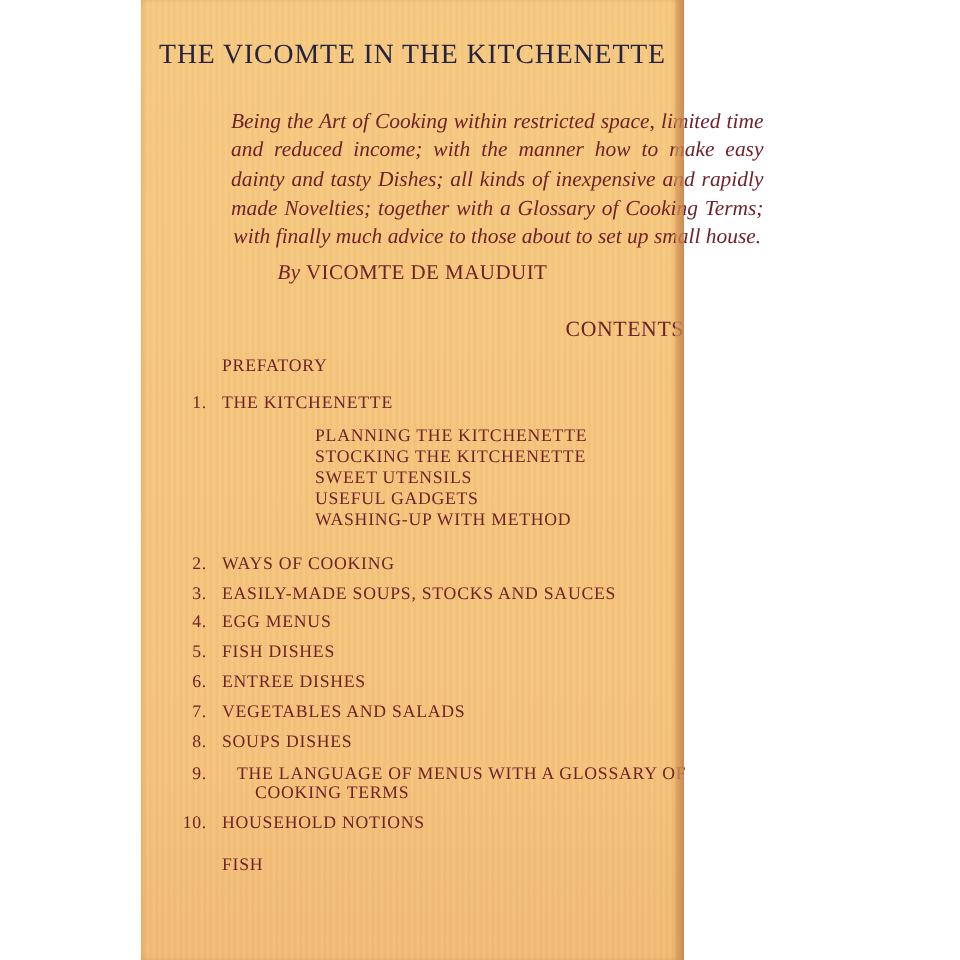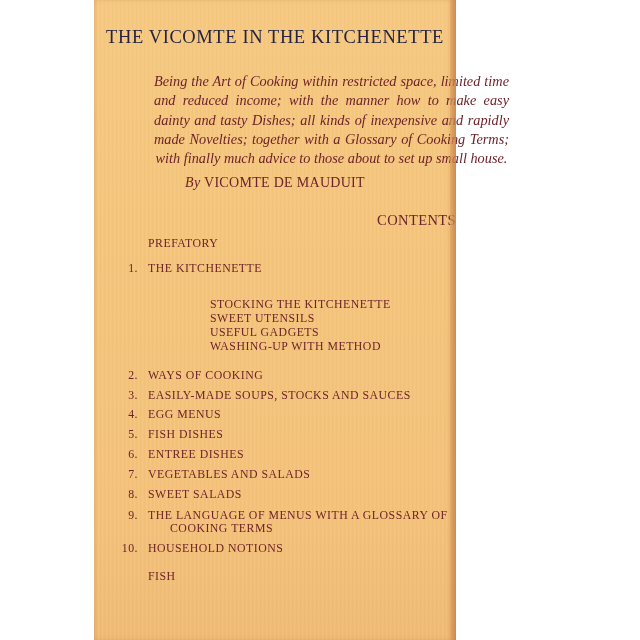--- a/index.html
+++ b/index.html
@@ -59,20 +59,21 @@
   </div>
   <div class="contents-heading">CONTENTS</div>
 
   <div class="toc">
     <div class="toc-line" style="top:236px;left:54px;">PREFATORY</div>
 
     <div class="toc-line" style="top:261px;left:0;">
       <span class="toc-num" style="left:22px;">1.</span>
       <span class="toc-text" style="left:54px;">THE KITCHENETTE</span>
     </div>
+    <div class="toc-line" style="top:283px;left:116px;">PLANNING THE KITCHENETTE</div>
     <div class="toc-line" style="top:297px;left:116px;">STOCKING THE KITCHENETTE</div>
     <div class="toc-line" style="top:311px;left:116px;">SWEET UTENSILS</div>
     <div class="toc-line" style="top:325px;left:116px;">USEFUL GADGETS</div>
     <div class="toc-line" style="top:339px;left:116px;">WASHING-UP WITH METHOD</div>
 
     <div class="toc-line" style="top:368px;left:0;">
       <span class="toc-num" style="left:22px;">2.</span>
       <span class="toc-text" style="left:54px;">WAYS OF COOKING</span>
     </div>
     <div class="toc-line" style="top:388px;left:0;">
@@ -90,25 +91,25 @@
     <div class="toc-line" style="top:447px;left:0;">
       <span class="toc-num" style="left:22px;">6.</span>
       <span class="toc-text" style="left:54px;">ENTREE DISHES</span>
     </div>
     <div class="toc-line" style="top:467px;left:0;">
       <span class="toc-num" style="left:22px;">7.</span>
       <span class="toc-text" style="left:54px;">VEGETABLES AND SALADS</span>
     </div>
     <div class="toc-line" style="top:487px;left:0;">
       <span class="toc-num" style="left:22px;">8.</span>
-      <span class="toc-text" style="left:54px;">SWEET SALADS</span>
+      <span class="toc-text" style="left:54px;">SOUPS DISHES</span>
     </div>
     <div class="toc-line" style="top:508px;left:0;">
       <span class="toc-num" style="left:22px;">9.</span>
-      <span class="toc-text" style="left:54px;">THE LANGUAGE OF MENUS WITH A GLOSSARY OF</span>
+      <span class="toc-text" style="left:64px;">THE LANGUAGE OF MENUS WITH A GLOSSARY OF</span>
     </div>
     <div class="toc-line" style="top:521px;left:76px;">COOKING TERMS</div>
     <div class="toc-line" style="top:541px;left:0;">
       <span class="toc-num" style="left:22px;">10.</span>
       <span class="toc-text" style="left:54px;">HOUSEHOLD NOTIONS</span>
     </div>
 
     <div class="toc-line" style="top:569px;left:54px;">FISH</div>
   </div>
 </div>

